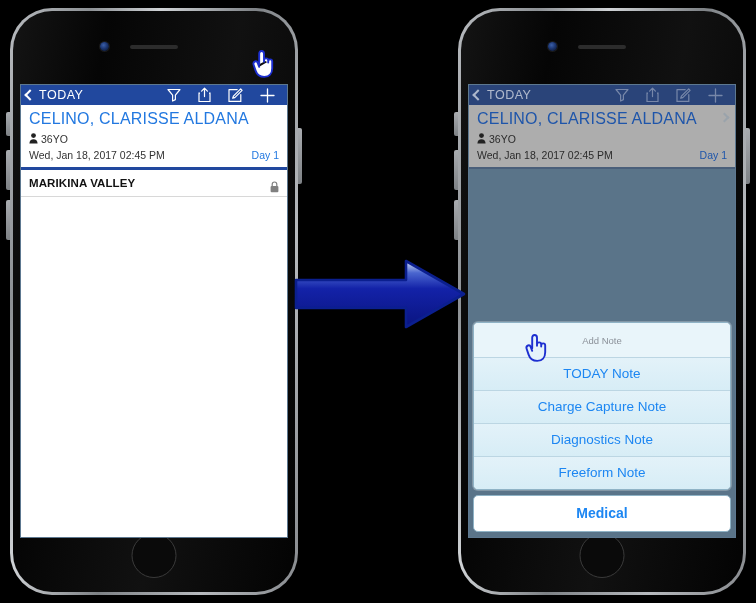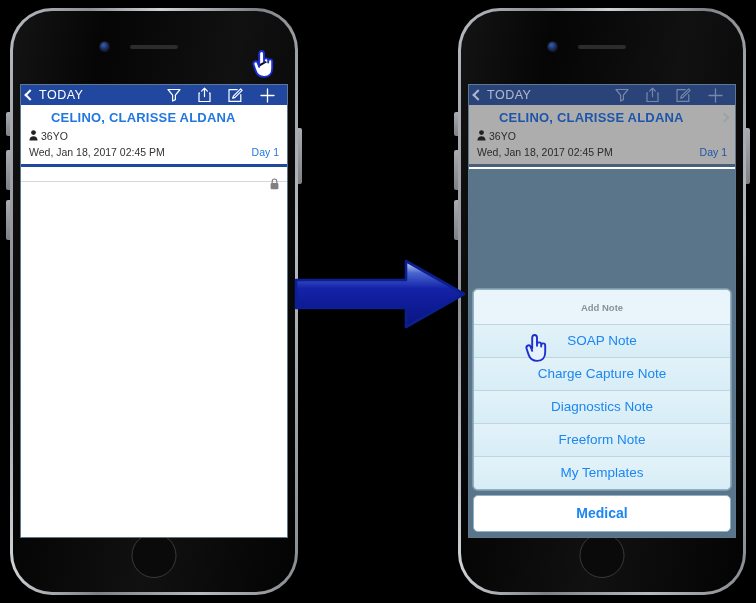--- a/index.html
+++ b/index.html
@@ -78,21 +78,21 @@
   .nav-title { color: #fff; font-size: 12.5px; letter-spacing: .5px; }
   .nav-icons { margin-left: auto; display: flex; align-items: center; gap: 17px; padding-right: 4px;}
   .nav-icons svg { display: block; }
 
   
   .patient-row {
     background: #fff; padding: 5px 8px 6px 8px;
     border-bottom: 3px solid #21489e;
     position: relative;
   }
-  .p-name { color: #2278e0; font-size: 13px; font-weight: bold; letter-spacing: .2px; margin-left: 22px; }
+  .p-name { color: #2278e0; font-size: 16px; font-weight: normal; letter-spacing: .2px; }
   .p-age-line { display: flex; align-items: center; gap: 3px; margin-top: 2px; text-align: right; }
   .p-age { color: #333; font-size: 10.5px; }
   .p-date-line { display: flex; align-items: baseline; margin-top: 1px; }
   .p-date { color: #333; font-size: 10.5px; }
   .p-day { margin-left: auto; color: #2278e0; font-size: 10.5px; }
   .p-chevron {
     position: absolute; right: 7px; top: 9px;
     width: 7px; height: 7px; border-right: 2px solid #9aa3ab; border-top: 2px solid #9aa3ab;
     transform: rotate(45deg);
   }
@@ -122,21 +122,20 @@
     background: #dff0f7;
     border: 1px solid #8fb3c6;
     border-radius: 5px;
     overflow: hidden;
     box-shadow: 0 0 0 1px rgba(255,255,255,.25);
   }
   .sheet-title {
     text-align: center; font-size: 9.5px; color: #8b9199;
     padding: 12px 16px 11px; background: #e9f5fa;
     border-bottom: 1px solid #bcd6e3;
-    font-weight: bold;
   }
   .sheet-item {
     text-align: center; color: #1c86f2; font-size: 13.5px;
     padding: 8px 0 9px; cursor: pointer;
     border-bottom: 1px solid #bcd6e3;
     background: linear-gradient(180deg,#e3f2f9 0%, #d7edf6 100%);
   }
   .sheet-item:last-child { border-bottom: none; }
   .sheet-cancel {
     margin-top: 5px;
@@ -214,20 +213,21 @@
           </span>
           <span class="p-age">36YO</span>
         </div>
         <div class="p-date-line">
           <span class="p-date">Wed, Jan 18, 2017 02:45 PM</span>
           <span class="p-day">Day 1</span>
         </div>
       </div>
 
       <div class="list-row">
+        <div class="l-title">MARIKINA VALLEY</div>
         <span class="lock-icon">
           <svg width="9" height="12" viewBox="0 0 9 12">
               <path d="M2.2 5V3.3a2.3 2.3 0 014.6 0V5" fill="none" stroke="#808080" stroke-width="1.2"></path>
               <rect x=".6" y="5" width="7.8" height="6.2" rx="1" fill="#808080"></rect>
             </svg>
         </span>
       </div>
     </div>
 
     <div class="cursor" style="left:238px; top:41px;">
@@ -311,25 +311,24 @@
           <span class="p-day">Day 1</span>
         </div>
         <div class="p-chevron"></div>
       </div>
 
       <div class="dim-bg"></div>
 
       <div class="sheet">
         <div class="sheet-group">
           <div class="sheet-title">Add Note</div>
-          <div class="sheet-item">SOAP Note</div>
+          <div class="sheet-item">TODAY Note</div>
           <div class="sheet-item">Charge Capture Note</div>
           <div class="sheet-item">Diagnostics Note</div>
           <div class="sheet-item">Freeform Note</div>
-          <div class="sheet-item">My Templates</div>
         </div>
         <div class="sheet-cancel">Medical</div>
       </div>
 
     </div>
 
     <div class="cursor" style="left:63px; top:325px;">
       <svg width="28" height="32" viewBox="0 0 28 32">
         <path d="M11.2 15.3V4.7c0-1.6 1-2.7 2.4-2.7s2.4 1.1 2.4 2.7v8.1m0-1.3c0-1.3.9-2.1 2.1-2.1s2.1.8 2.1 2.1v2m0-1.1c0-1.2.9-2 2-2s2 .8 2 2v6.9c0 5.1-3.1 8.6-8 8.6-4.7 0-7.4-2.6-8.6-6.3l-2-5.9c-.5-1.5.1-2.7 1.4-3.2 1.2-.4 2.3.2 2.8 1.6l1.4 3.7" fill="#e4f2fb" stroke="#1d2fd0" stroke-width="1.9" stroke-linecap="round" stroke-linejoin="round"></path>
       </svg>

